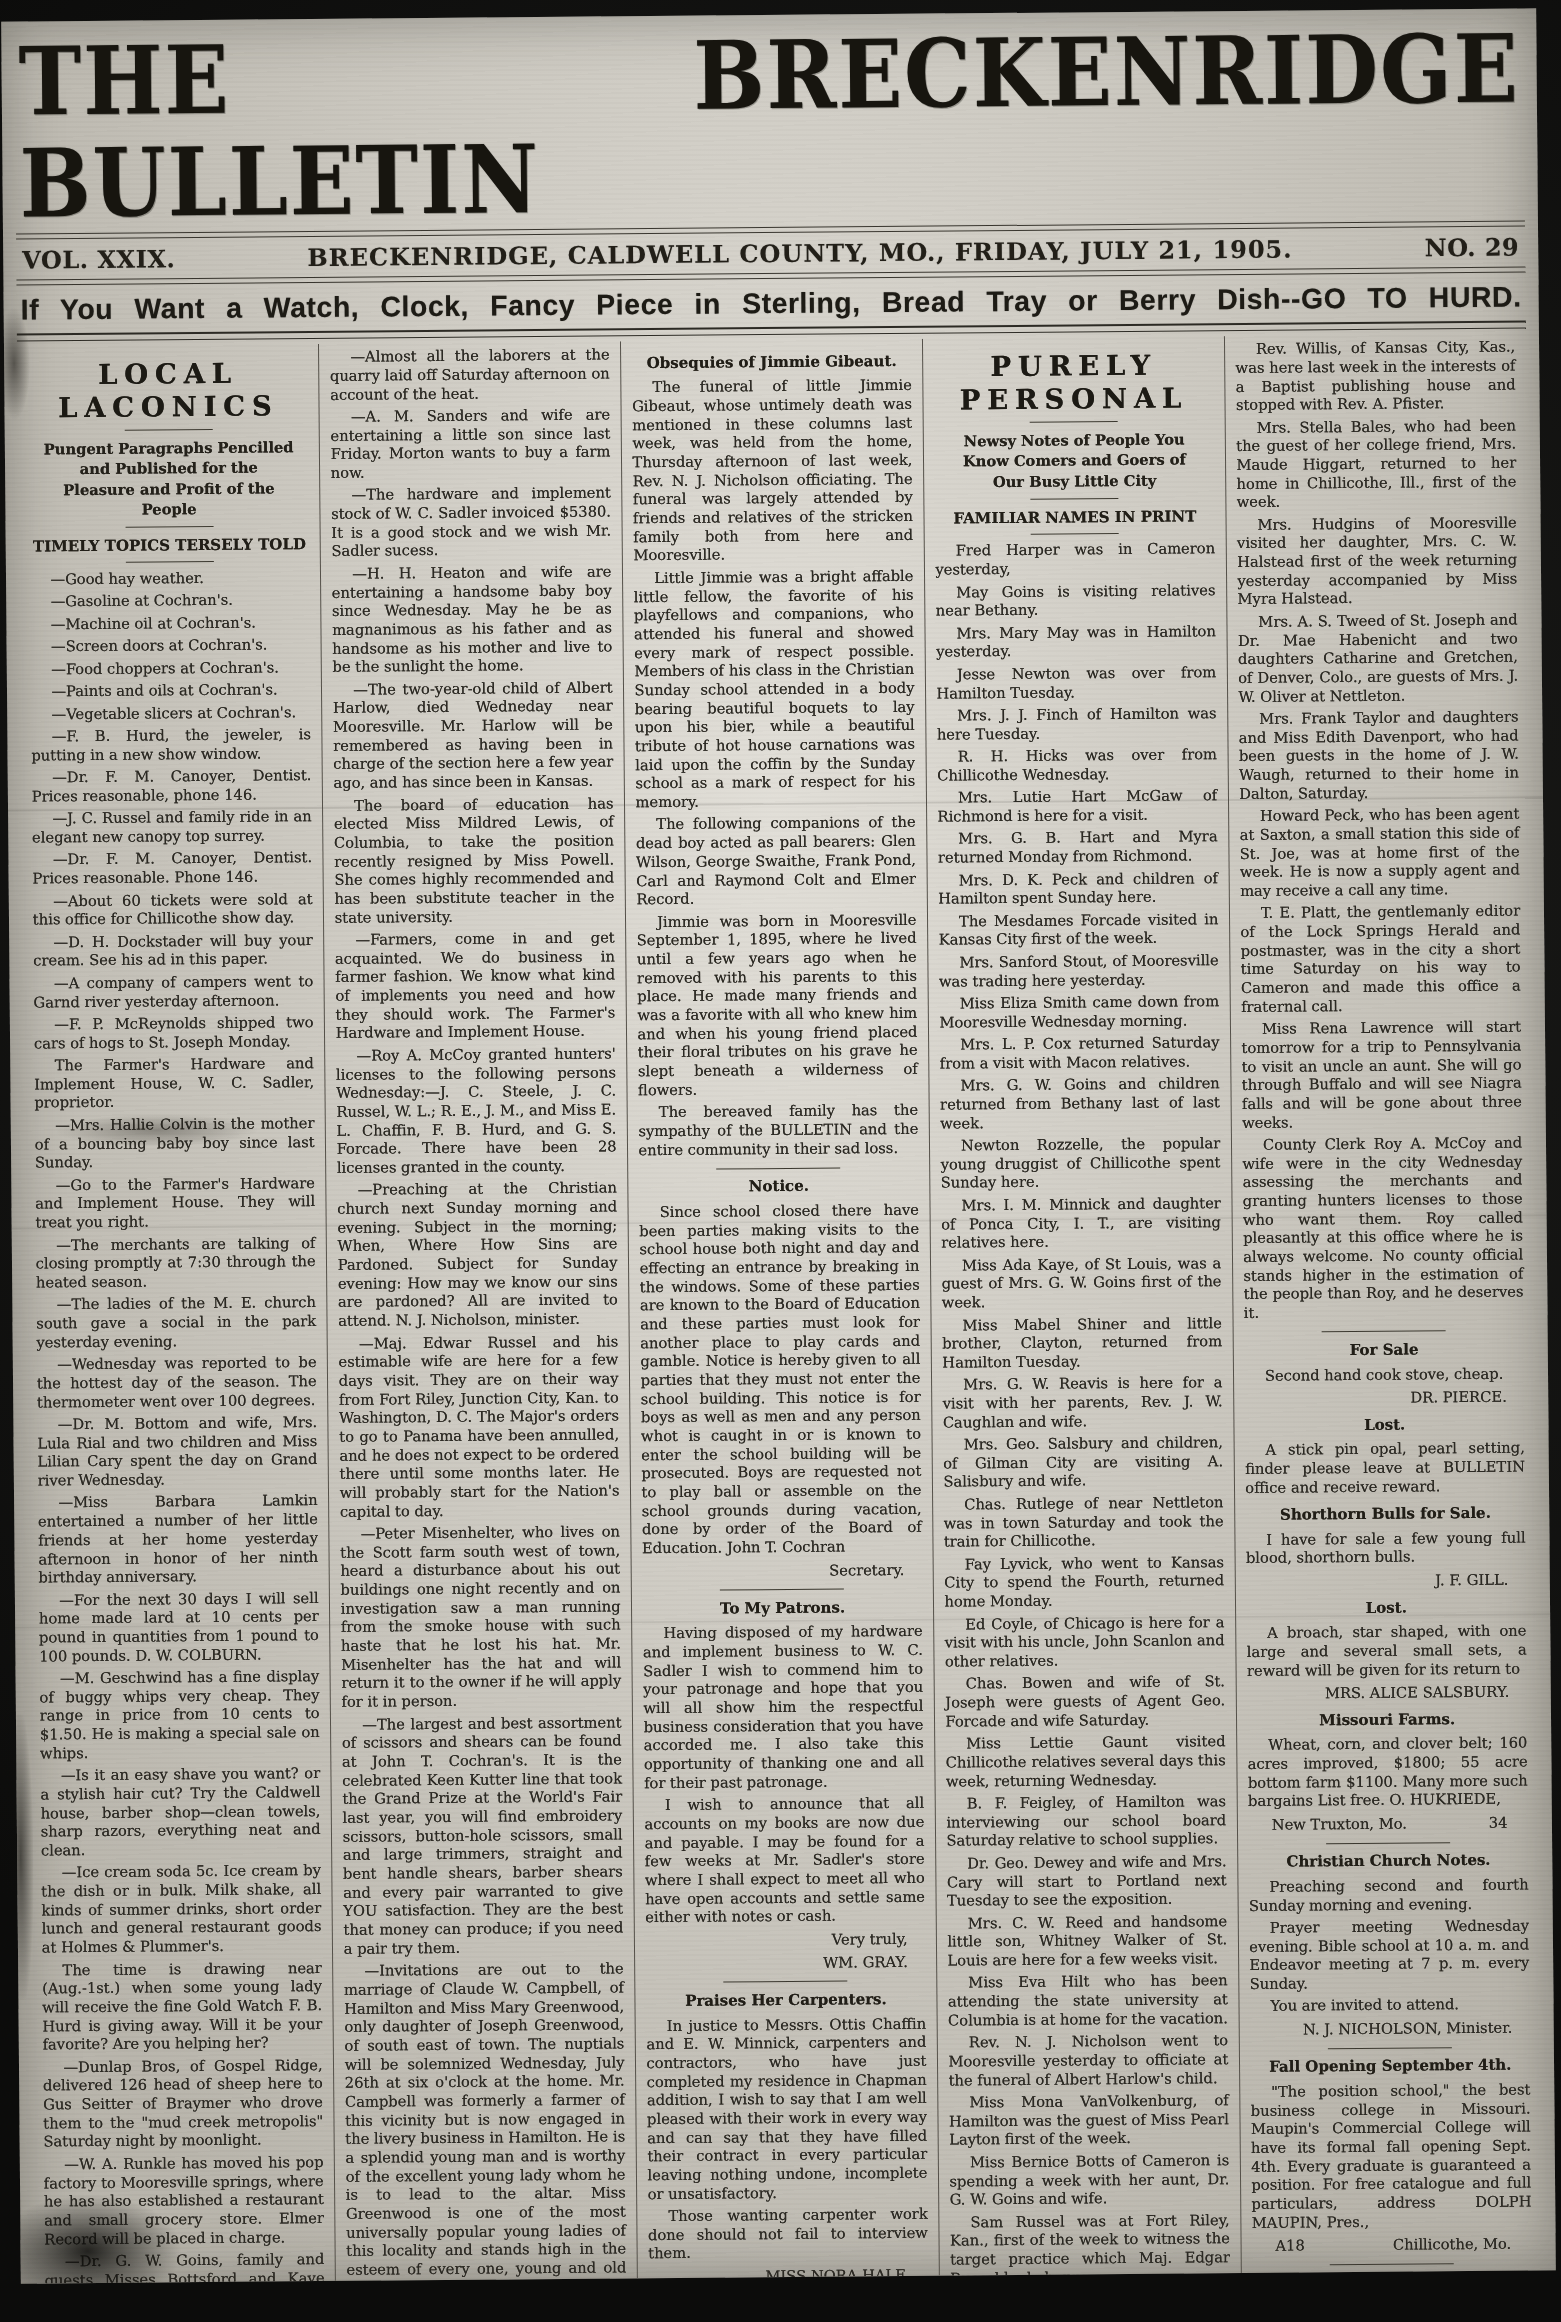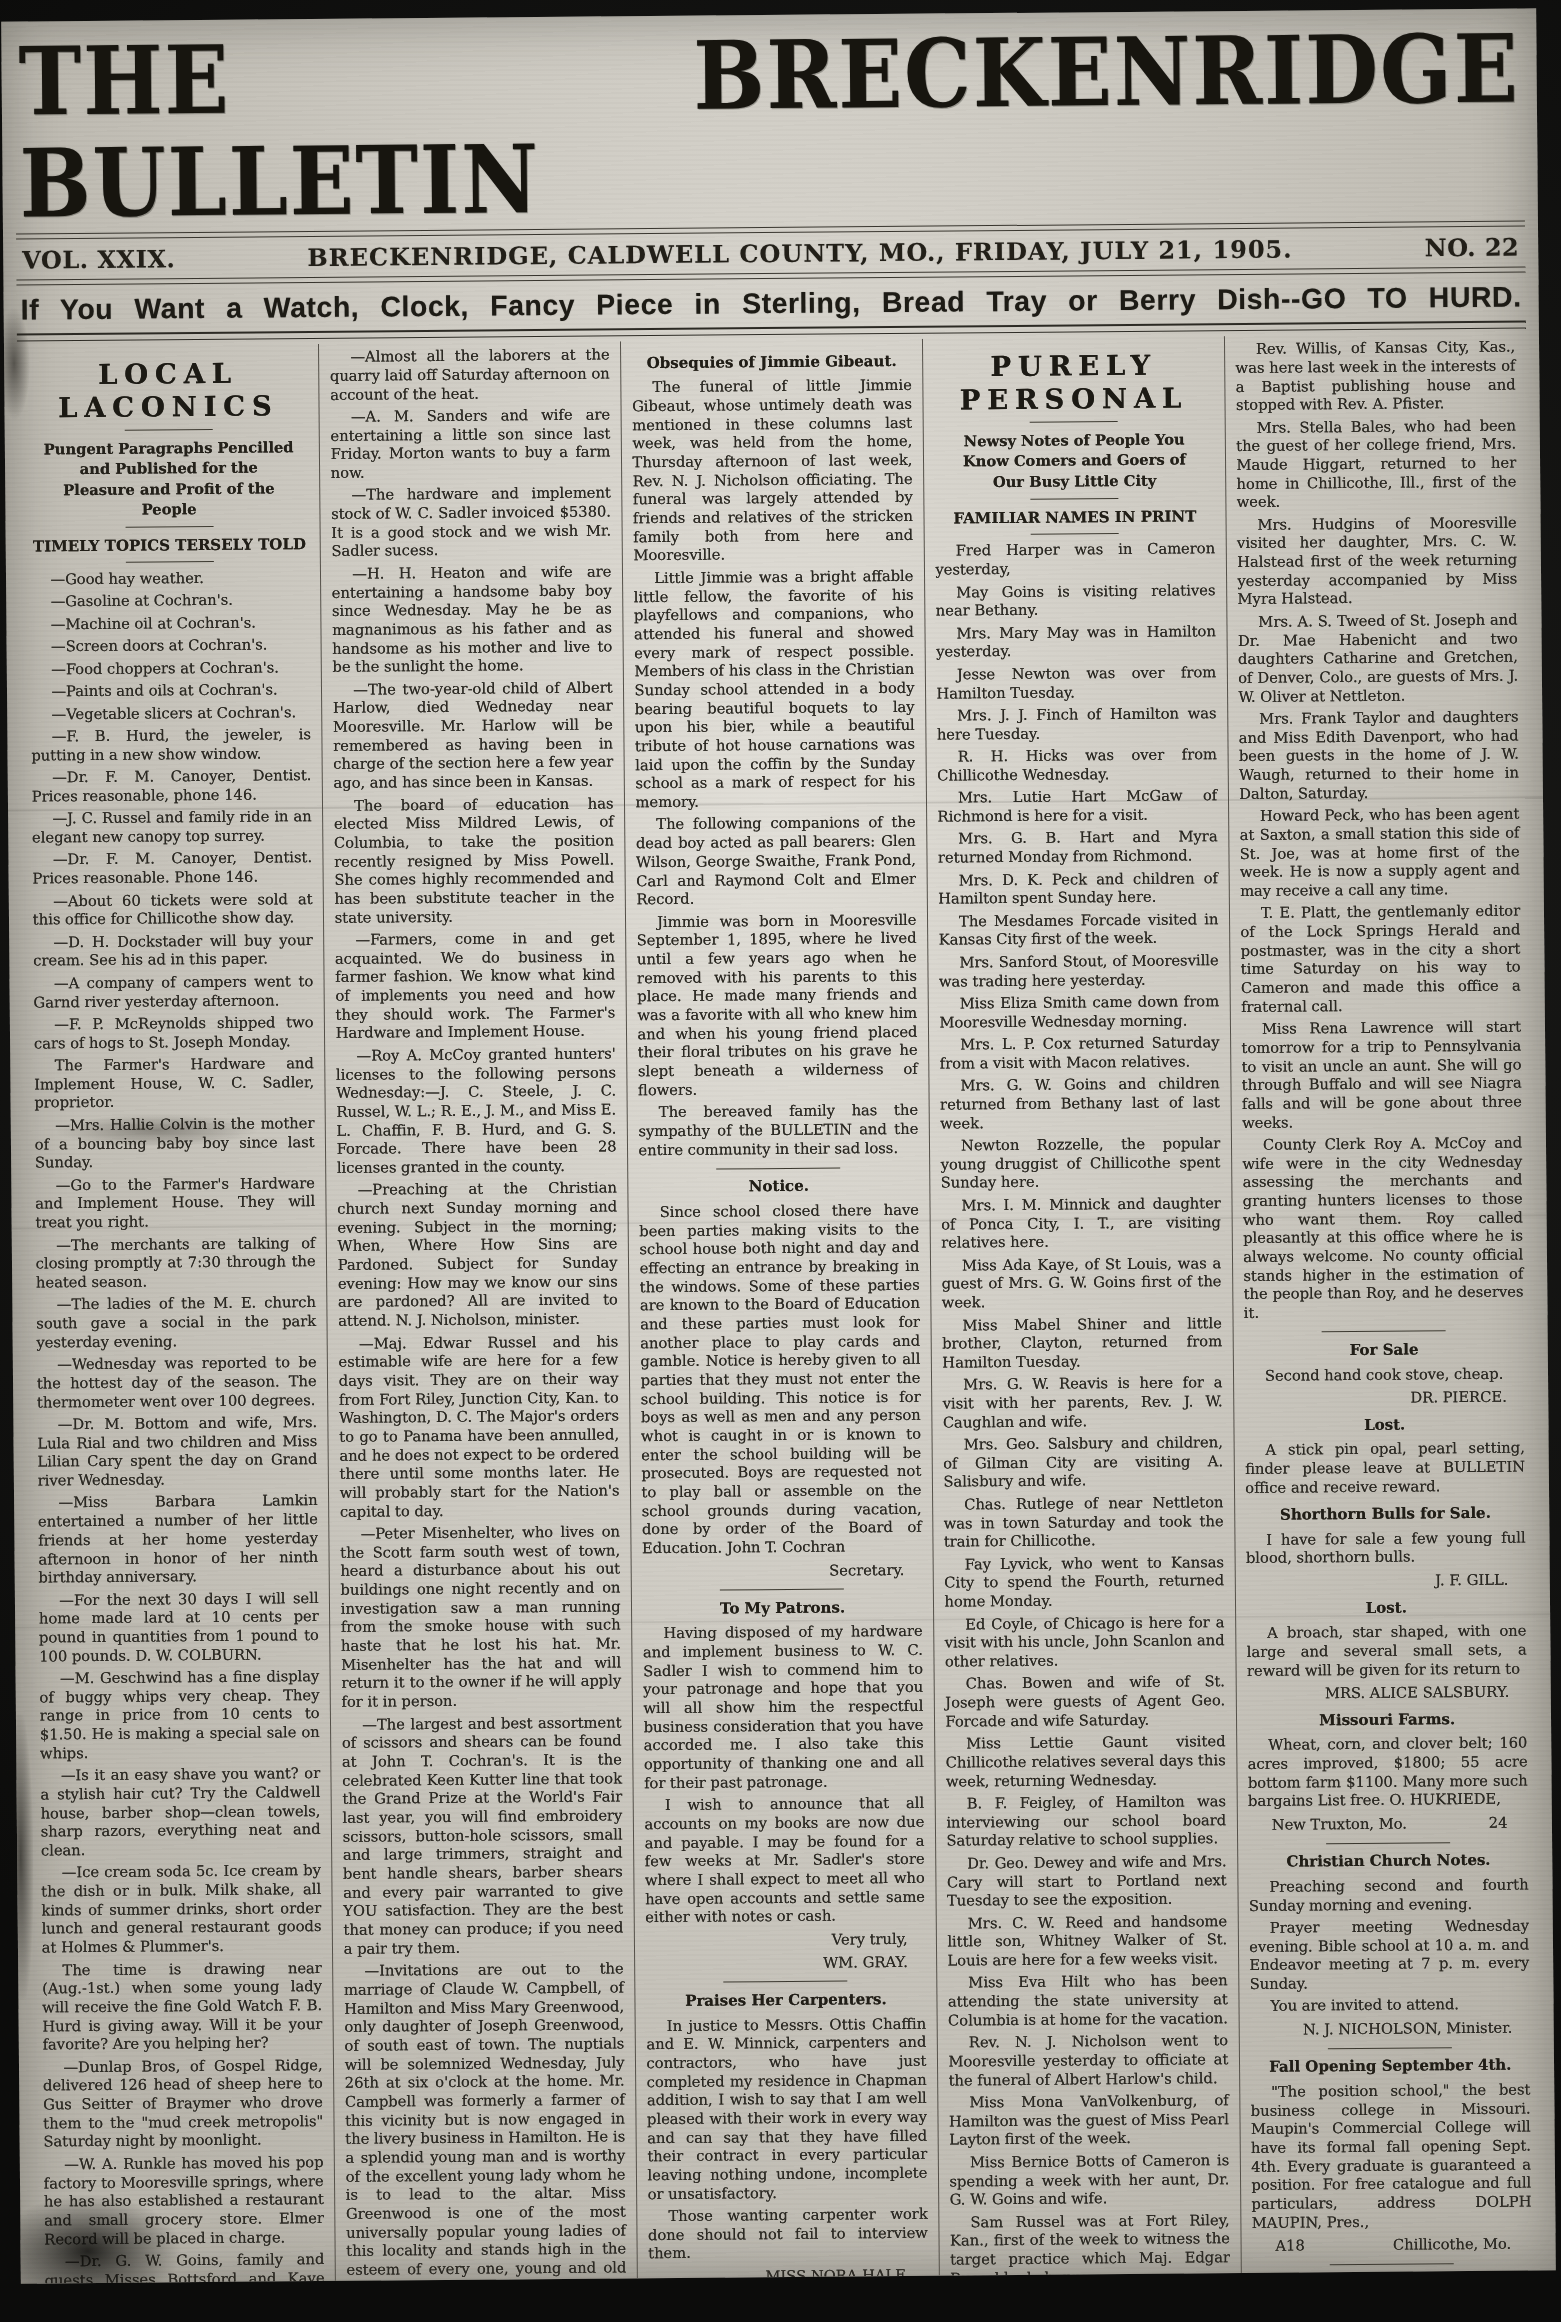--- a/index.html
+++ b/index.html
@@ -88,21 +88,21 @@
   <div class="artifact a2"></div>
   <div class="artifact a3"></div>
   <div class="artifact a4"></div>
 
   <header>
     <div class="masthead">THE BRECKENRIDGE BULLETIN</div>
     <div class="rule-double"></div>
     <div class="dateline">
       <span>VOL. XXIX.</span>
       <span class="dl-c">BRECKENRIDGE, CALDWELL COUNTY, MO., FRIDAY, JULY 21, 1905.</span>
-      <span>NO. 22</span>
+      <span>NO. 29</span>
     </div>
     <div class="rule-double"></div>
     <div class="banner">If You Want a Watch, Clock, Fancy Piece in Sterling, Bread Tray or Berry Dish--GO TO HURD.</div>
     <div class="rule-heavy"></div>
   </header>
 
   <main class="columns">
       <div class="col">
         <div class="b-head1">LOCAL LACONICS</div>
         <div class="b-deck">Pungent Paragraphs Pencilled and Published for the Pleasure and Profit of the People</div>
@@ -234,21 +234,21 @@
         <div class="b-xhead">Shorthorn Bulls for Sale.</div>
         <div class="b-para">I have for sale a few young full blood, shorthorn bulls.</div>
         <div class="b-sig">J. F. GILL.</div>
         <div class="b-xhead">Lost.</div>
         <div class="b-para">A broach, star shaped, with one large and several small sets, a reward will be given for its return to</div>
         <div class="b-sig">MRS. ALICE SALSBURY.</div>
         <div class="b-xhead">Missouri Farms.</div>
         <div class="b-para">Wheat, corn, and clover belt; 160 acres improved, $1800; 55 acre bottom farm $1100. Many more such bargains List free.  O. HUKRIEDE,</div>
         <div class="b-vote">
           <span class="vn">New Truxton, Mo.</span>
-          <span class="vv">24</span>
+          <span class="vv">34</span>
         </div>
         <div class="b-rule"></div>
         <div class="b-xhead">Christian Church Notes.</div>
         <div class="b-para">Preaching second and fourth Sunday morning and evening.</div>
         <div class="b-para">Prayer meeting Wednesday evening. Bible school at 10 a. m. and Endeavor meeting at 7 p. m. every Sunday.</div>
         <div class="b-para">You are invited to attend.</div>
         <div class="b-sig">N. J. NICHOLSON, Minister.</div>
         <div class="b-rule"></div>
         <div class="b-xhead">Fall Opening September 4th.</div>
         <div class="b-para">"The position school," the best business college in Missouri. Maupin's Commercial College will have its formal fall opening Sept. 4th. Every graduate is guaranteed a position. For free catalogue and full particulars, address  DOLPH MAUPIN, Pres.,</div>

